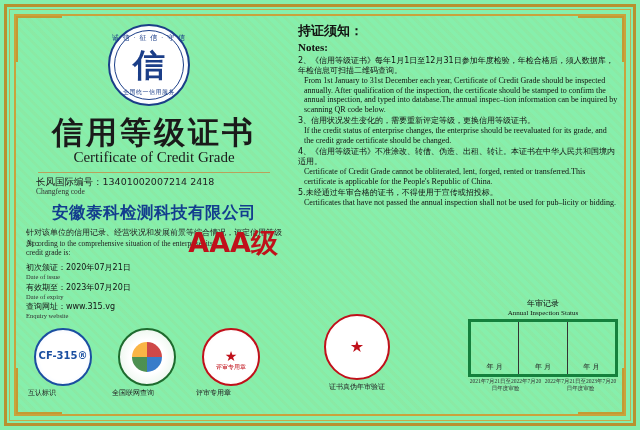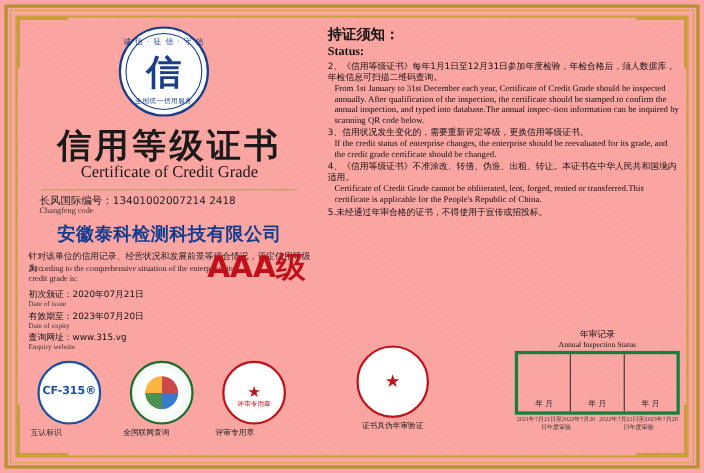--- a/index.html
+++ b/index.html
@@ -10,21 +10,21 @@
     width: 640px;
     height: 430px;
     background: #ffffff;
     font-family: "Liberation Serif", serif;
     overflow: hidden;
   }
   .cert {
     position: relative;
     width: 640px;
     height: 430px;
-    background: #fca5a5;
+    background: #86efac;
     box-sizing: border-box;
   }
   
   .border-outer {
     position: absolute;
     left: 4px; top: 4px; right: 4px; bottom: 4px;
     border: 3px solid #b8912f;
     box-sizing: border-box;
   }
   .border-mid {
@@ -438,36 +438,37 @@
         <div class="badge red b3">
           <div class="star">★</div>
           <div class="lbl">评审专用章</div>
         </div>
         <div class="badge-caption b3c">评审专用章</div>
       </div>
     </div>
 
     <div class="right">
       <div class="notes-title-cn">持证须知：</div>
-      <div class="notes-title-en">Status:</div>
+      <div class="notes-title-en">Notes:</div>
 
       <div class="note">
         <div class="cn">2、《信用等级证书》每年1月1日至12月31日参加年度检验，年检合格后，须人数据库，年检信息可扫描二维码查询。</div>
         <div class="en">From 1st January to 31st December each year, Certificate of  Credit Grade should be inspected annually. After qualification of the inspection, the certificate should be stamped to confirm the annual inspection, and typed into database.The annual inspec–tion information can be inquired by scanning QR code below.</div>
       </div>
       <div class="note">
         <div class="cn">3、信用状况发生变化的，需要重新评定等级，更换信用等级证书。</div>
         <div class="en">If the credit status of enterprise changes, the enterprise should be reevaluated for its grade, and the credit grade certificate should be changed.</div>
       </div>
       <div class="note">
         <div class="cn">4、《信用等级证书》不准涂改、转借、伪造、出租、转让。本证书在中华人民共和国境内适用。</div>
         <div class="en">Certificate of Credit Grade  cannot be obliterated, lent, forged, rented or transferred.This certificate is applicable for the People's Republic of China.</div>
       </div>
       <div class="note">
         <div class="cn">5.未经通过年审合格的证书，不得使用于宣传或招投标。</div>
+        <div class="en">Certificates that have not passed the annual inspection shall not be used for pub–licity or bidding.</div>
       </div>
 
       <div class="annual">
         <div class="annual-title-cn">年审记录</div>
         <div class="annual-title-en">Annual Inspection Status</div>
         <div class="annual-grid">
           <div class="annual-cell">
             <div class="ym">年  月</div>
           </div>
           <div class="annual-cell">

